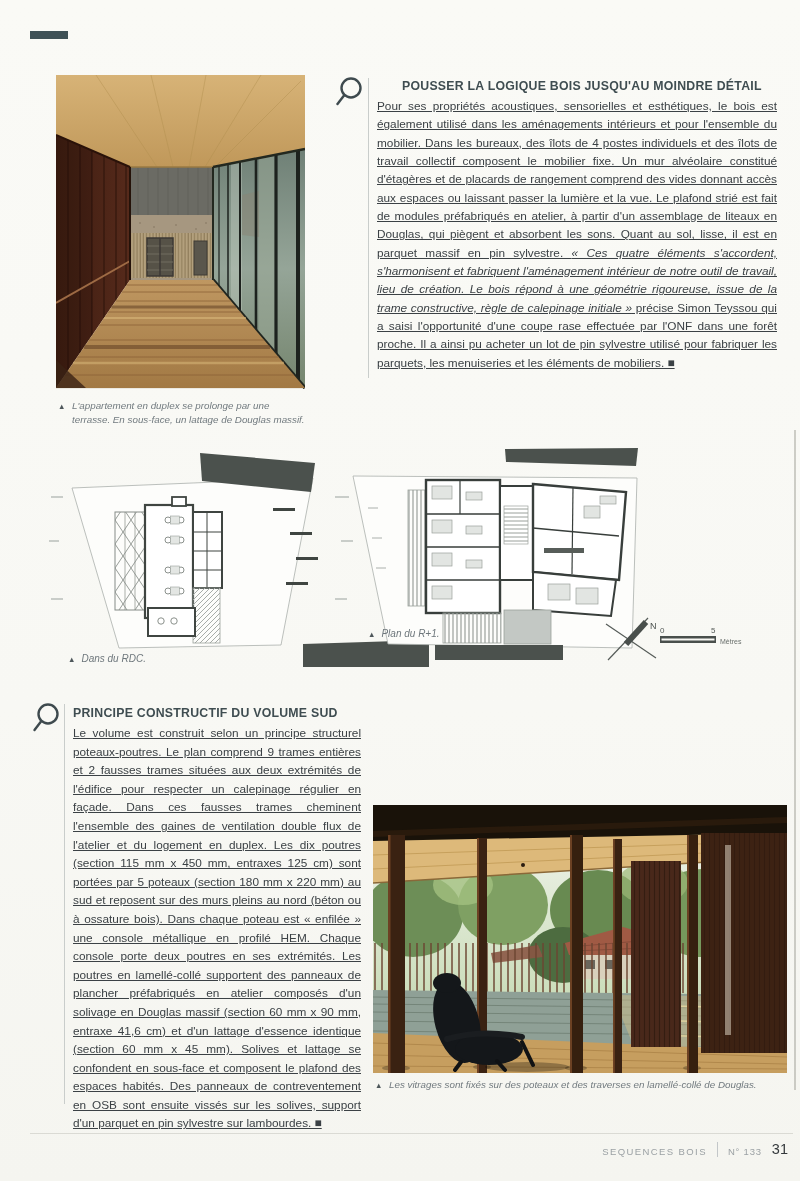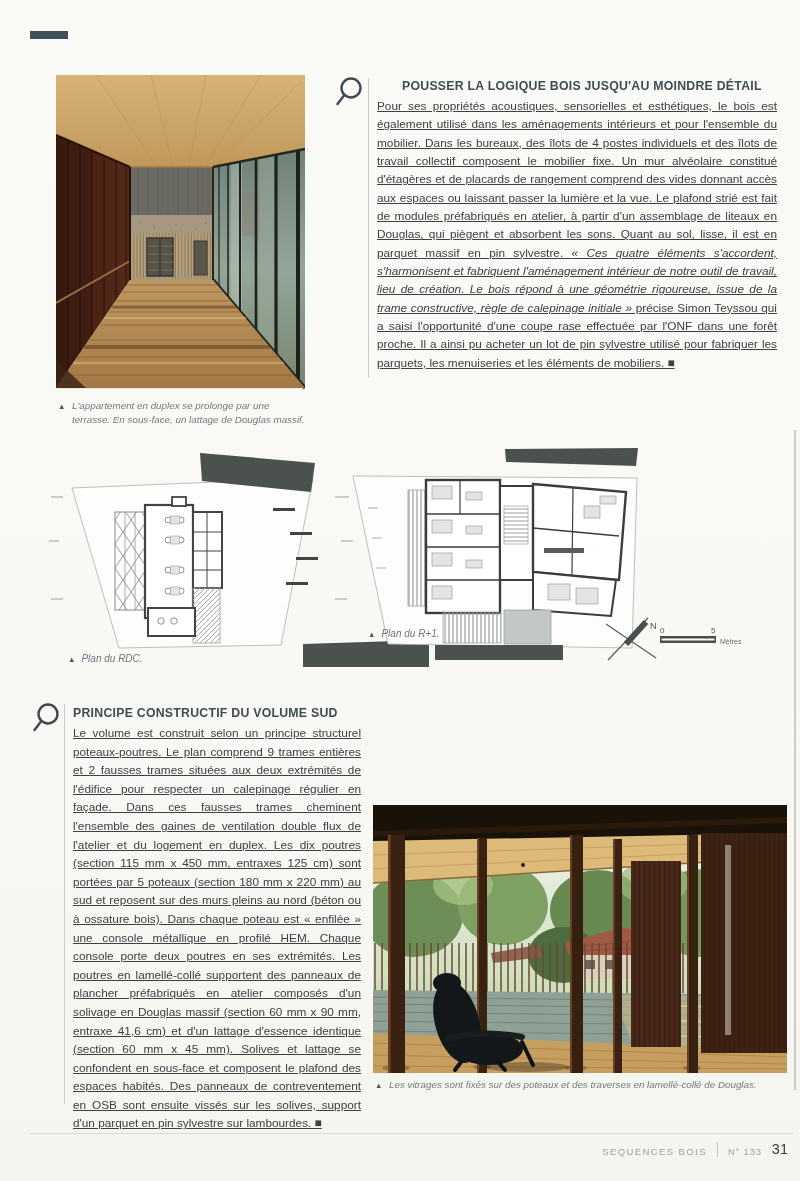--- a/index.html
+++ b/index.html
@@ -232,21 +232,21 @@
           <rect x="228" y="140" width="22" height="16"></rect>
       </g>
       <rect x="95" y="165" width="58" height="30" fill="url(#vs)" stroke="#9aa09b" stroke-width="0.8"></rect>
       <rect x="156" y="162" width="47" height="34" fill="#c3c8c4" stroke="#9aa09b" stroke-width="0.8"></rect>
       <path d="M20,60 h10 M24,90 h10 M28,120 h10" stroke="#abb0ac" stroke-width="1"></path>
     </g>
   </svg>
 
   <div class="abs plan-cap" style="left:68px;top:653px;">
     <span class="mk">▲</span>
-    <span>Plan du RDC.</span>
+    <span>Dans du RDC.</span>
   </div>
   <div class="abs plan-cap" style="left:368px;top:628px;">
     <span class="mk">▲</span>
     <span>Plan du R+1.</span>
   </div>
 
   <svg class="abs" style="left:602px;top:612px;" viewBox="0 0 62 50" width="62" height="50">
     <line x1="4" y1="12" x2="54" y2="46" stroke="#565c59" stroke-width="1.2"></line>
     <line x1="6" y1="48" x2="46" y2="6" stroke="#565c59" stroke-width="1.2"></line>
     <line x1="24" y1="32" x2="44" y2="10" stroke="#494f4c" stroke-width="6"></line>

